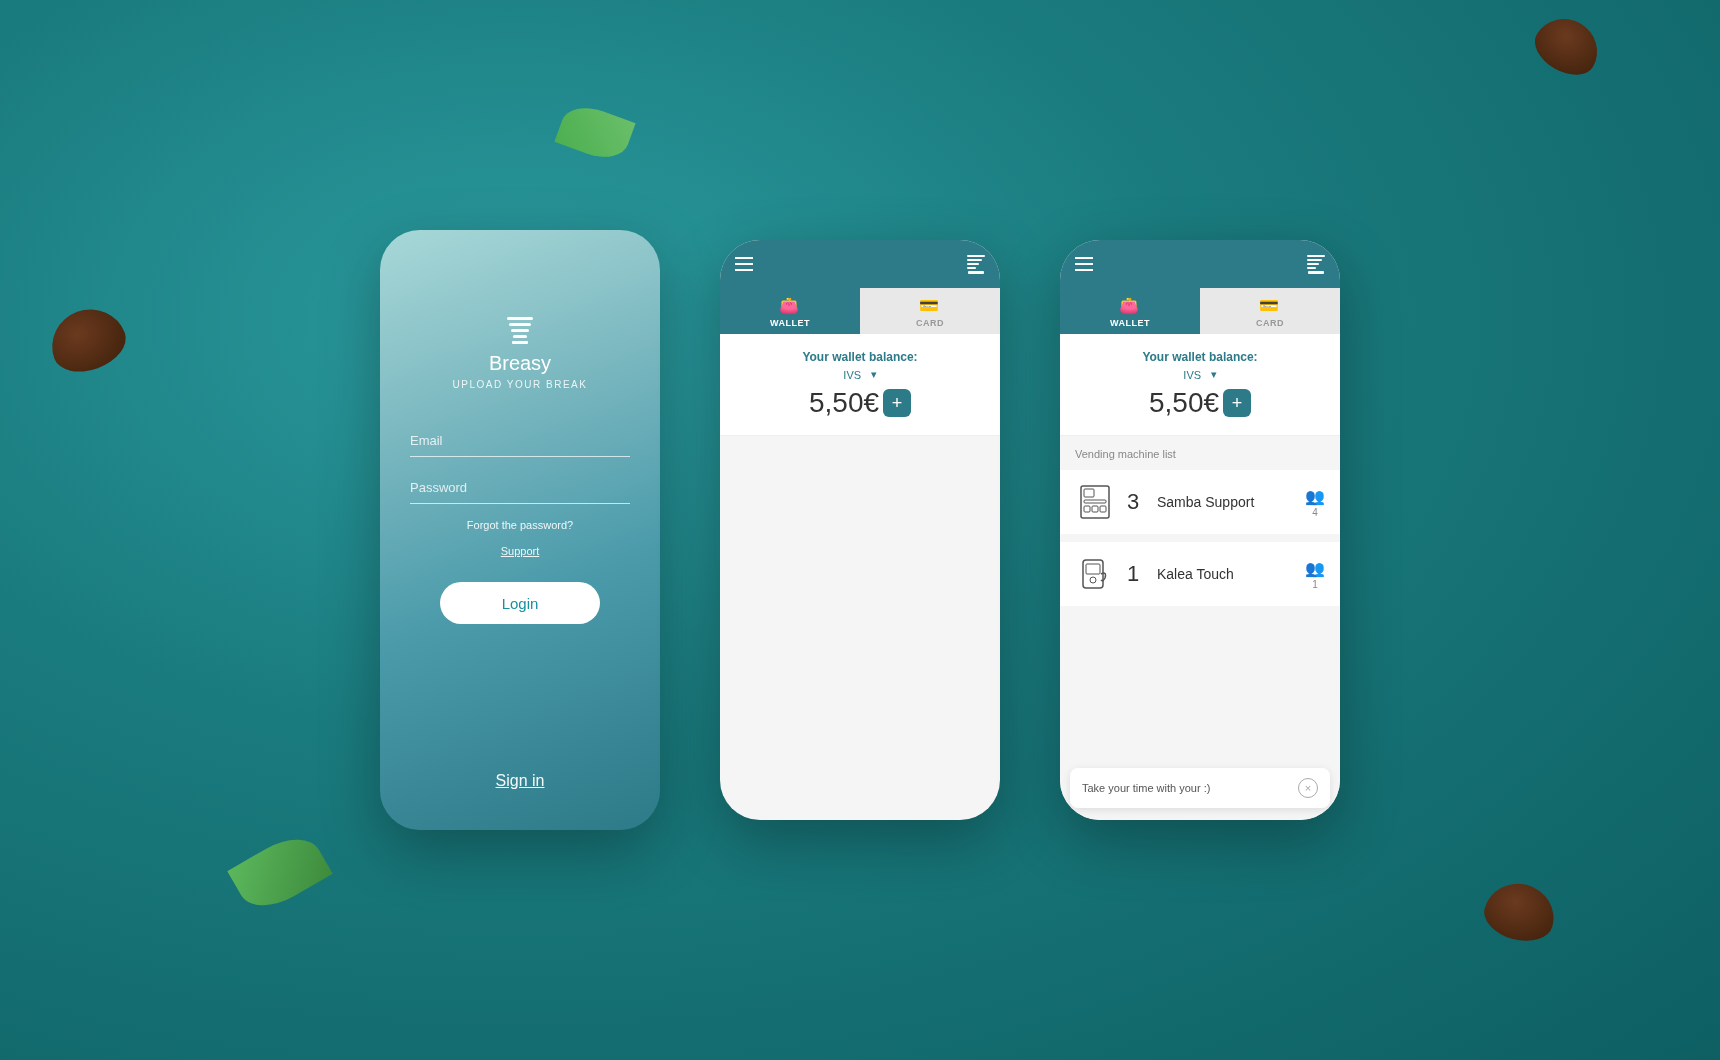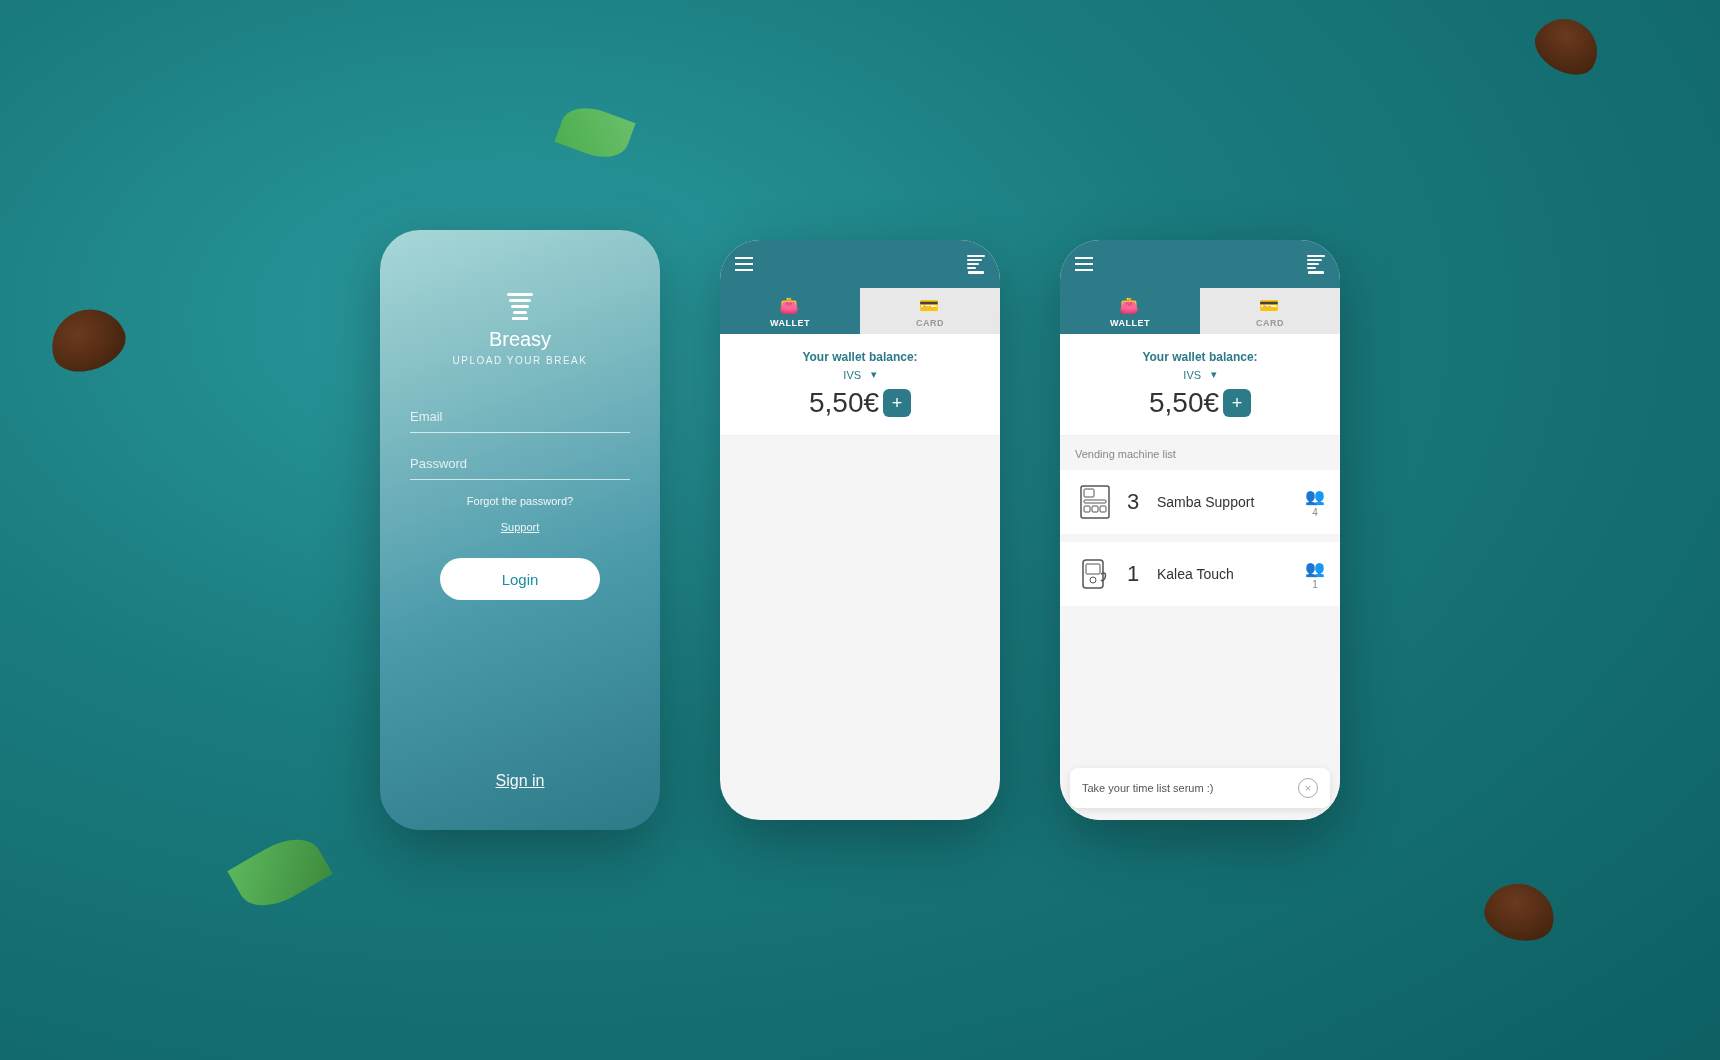--- a/index.html
+++ b/index.html
@@ -66,21 +66,21 @@
       height: 600px;
       background: linear-gradient(160deg, #a8d8d8 0%, #7bb8c0 30%, #4a9aaa 60%, #2d7a88 100%);
     }
 
     .phone-login-inner {
       width: 100%;
       height: 100%;
       display: flex;
       flex-direction: column;
       align-items: center;
-      padding: 60px 30px 40px;
+      padding: 84px 30px 40px;
     }
 
     .app-icon {
       color: white;
       font-size: 28px;
       margin-bottom: 8px;
       display: flex;
       flex-direction: column;
       align-items: center;
       gap: 3px;
@@ -636,19 +636,19 @@
           <span class="machine-count">1</span>
           <span class="machine-name">Kalea Touch</span>
           <div class="machine-users">
             <span class="users-icon">👥</span>
             <span>1</span>
           </div>
         </div>
       </div>
 
       <div class="toast">
-        <span>Take your time list serum :)</span>
+        <span>Take your time with your :)</span>
         <div class="toast-close">×</div>
       </div>
     </div>
   </div>
 
 </div>
 
 </body></html>

